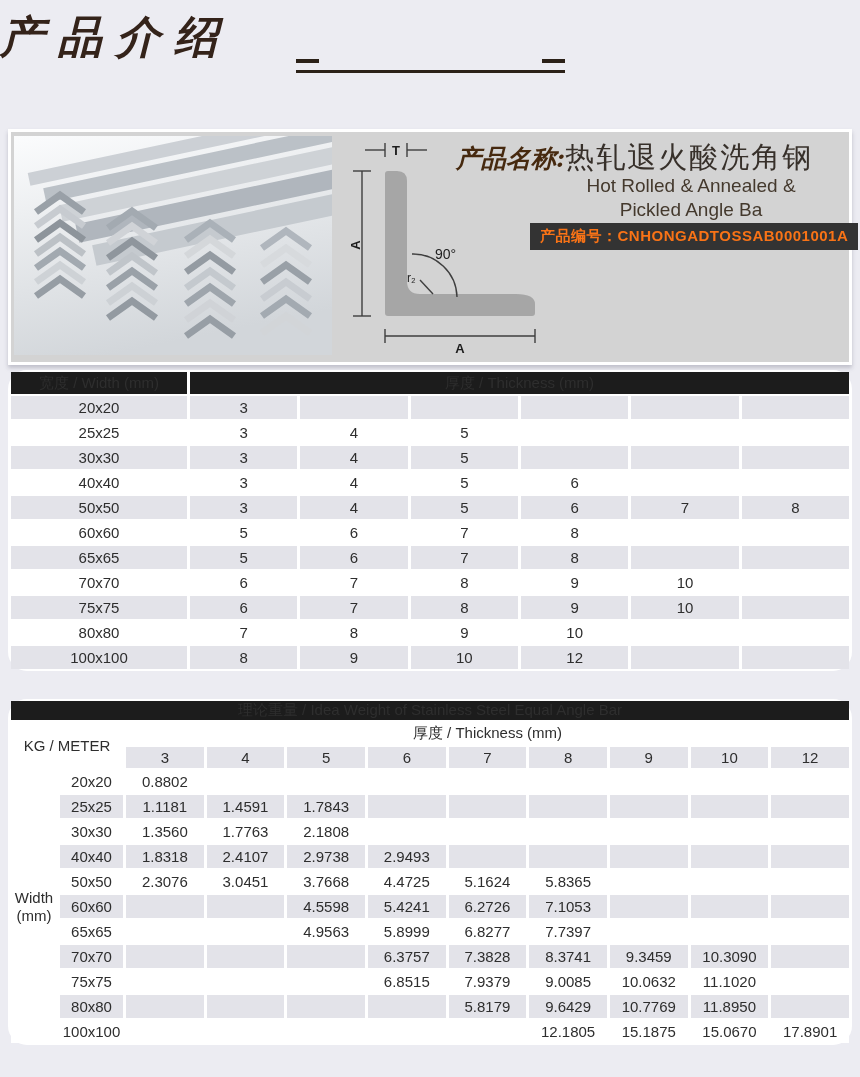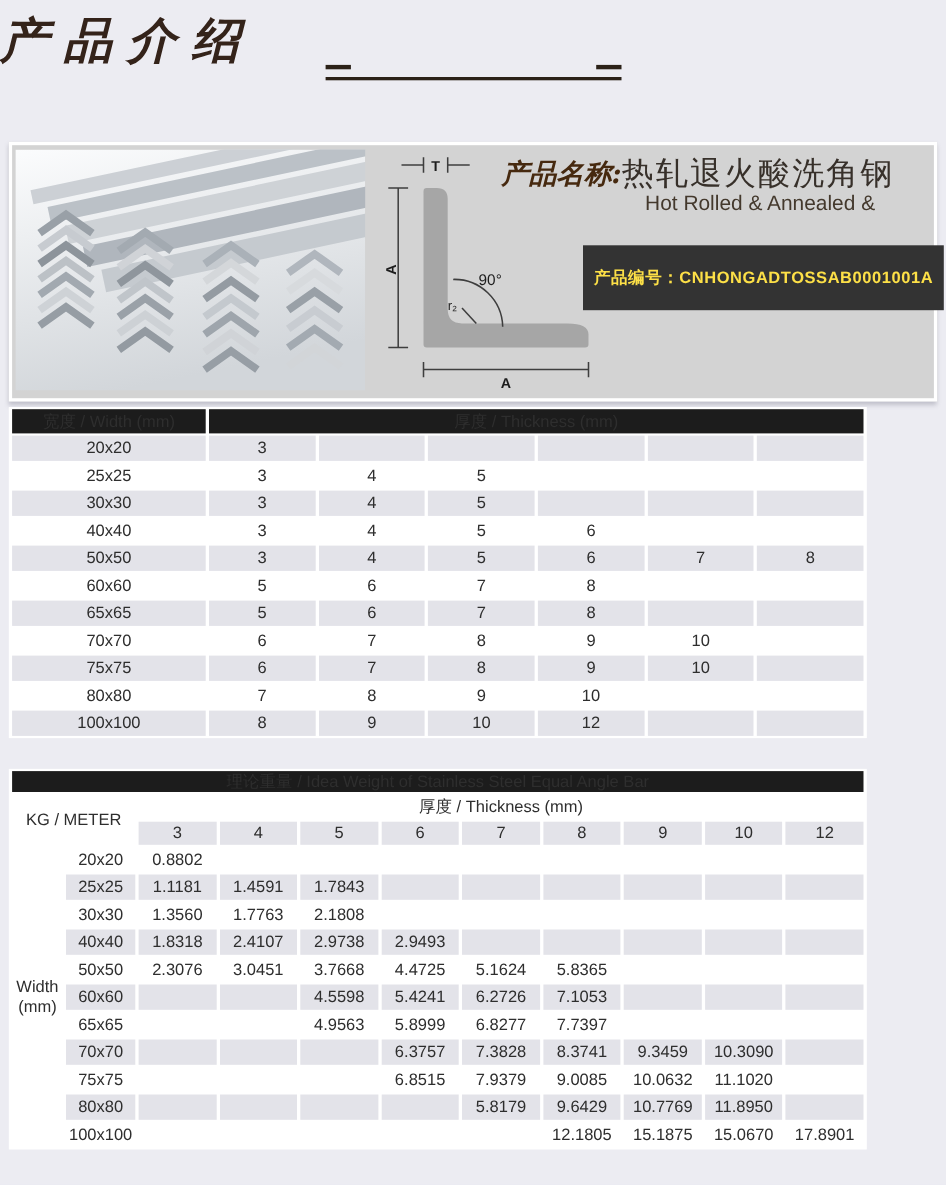--- a/index.html
+++ b/index.html
@@ -23,28 +23,28 @@
   .diagram{position:absolute;left:330px;top:4px;width:212px;height:222px;}
   .dim-label{font-size:13px;font-weight:bold;fill:#1d1d1d;font-family:"Liberation Sans",sans-serif;}
   .angle-label{font-size:14px;fill:#1d1d1d;font-family:"Liberation Sans",sans-serif;}
   .radius-label{font-size:12px;fill:#1d1d1d;font-family:"Liberation Sans",sans-serif;}
   .pname-row{position:absolute;left:445px;top:6px;width:392px;white-space:nowrap;}
   .pname-label{font-family:"DejaVu Serif","Liberation Serif",serif;font-style:italic;font-weight:bold;
     font-size:25px;color:#46290f;vertical-align:middle;}
   .pname-cn{font-size:29px;color:#37302a;letter-spacing:2px;vertical-align:middle;}
   .pname-en{position:absolute;left:510px;top:42px;width:340px;text-align:center;
     font-size:19px;line-height:24px;color:#44392d;}
-  .pcode{position:absolute;left:519px;top:91px;background:#333333;color:#fde047;
-    font-size:15px;font-weight:bold;padding:20px 10px;letter-spacing:.5px;white-space:nowrap;}
+  .pcode{position:absolute;left:519px;top:91px;background:#333333;color:#f97316;
+    font-size:15px;font-weight:bold;padding:4px 10px;letter-spacing:.5px;white-space:nowrap;}
 
   
   .tbl{position:absolute;left:8px;}
   .t1{top:370px;} .t2{top:699px;}
   table.spec{border-collapse:separate;border-spacing:3px 2px;background:#ffffff;
-    width:780px;table-layout:fixed;}
+    width:844px;table-layout:fixed;border-radius:19px;}
   .spec th,.spec td{height:23px;padding:0;text-align:center;font-size:15px;
     font-weight:normal;color:#2e2e2e;overflow:hidden;white-space:nowrap;}
   .th-dark{background:#1c1c1c;color:#ffffff;}
   .t1 thead .th-dark{height:22px;}
   .t2 .title-th{height:18px;}
   .th-lite{background:#ffffff;height:26px;}
   .t2 .numrow th{background:#e3e3e9;height:21px;}
   tr.shade td{background:#e3e3e9;}
   tr.plain td{background:#ffffff;}
   .t2 td.side-label{background:#ffffff;font-size:15px;line-height:18px;white-space:normal;}
@@ -137,20 +137,21 @@
       <text class="dim-label" x="119" y="216" text-anchor="middle">A</text>
       <text class="angle-label" x="94" y="122">90°</text>
       <text class="radius-label" x="66" y="145">r₂</text>
     </svg>
 
     <div class="pname-row">
       <span class="pname-label">产品名称:</span><span class="pname-cn">热轧退火酸洗角钢</span>
     </div>
     <div class="pname-en">
       <div>Hot Rolled &amp; Annealed &amp;</div>
+      <div>Pickled Angle Ba</div>
     </div>
     <div class="pcode"><span>产品编号：</span><span>CNHONGADTOSSAB0001001A</span></div>
   </div>
 
   <div class="tbl t1">
     <table class="spec">
       <colgroup>
           <col style="width:176px">
           <col>
           <col>

